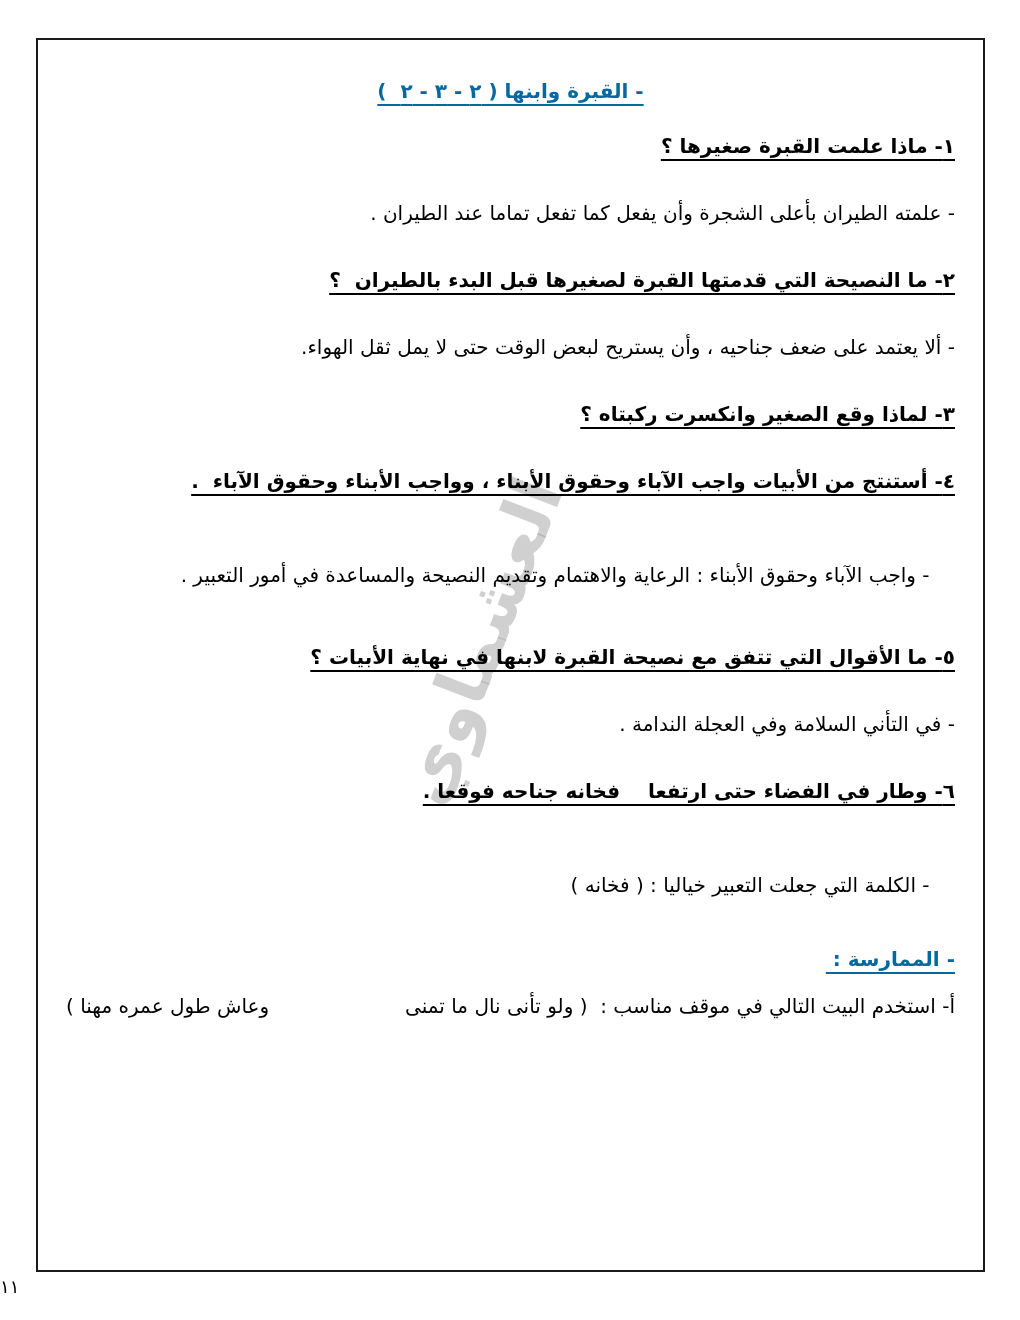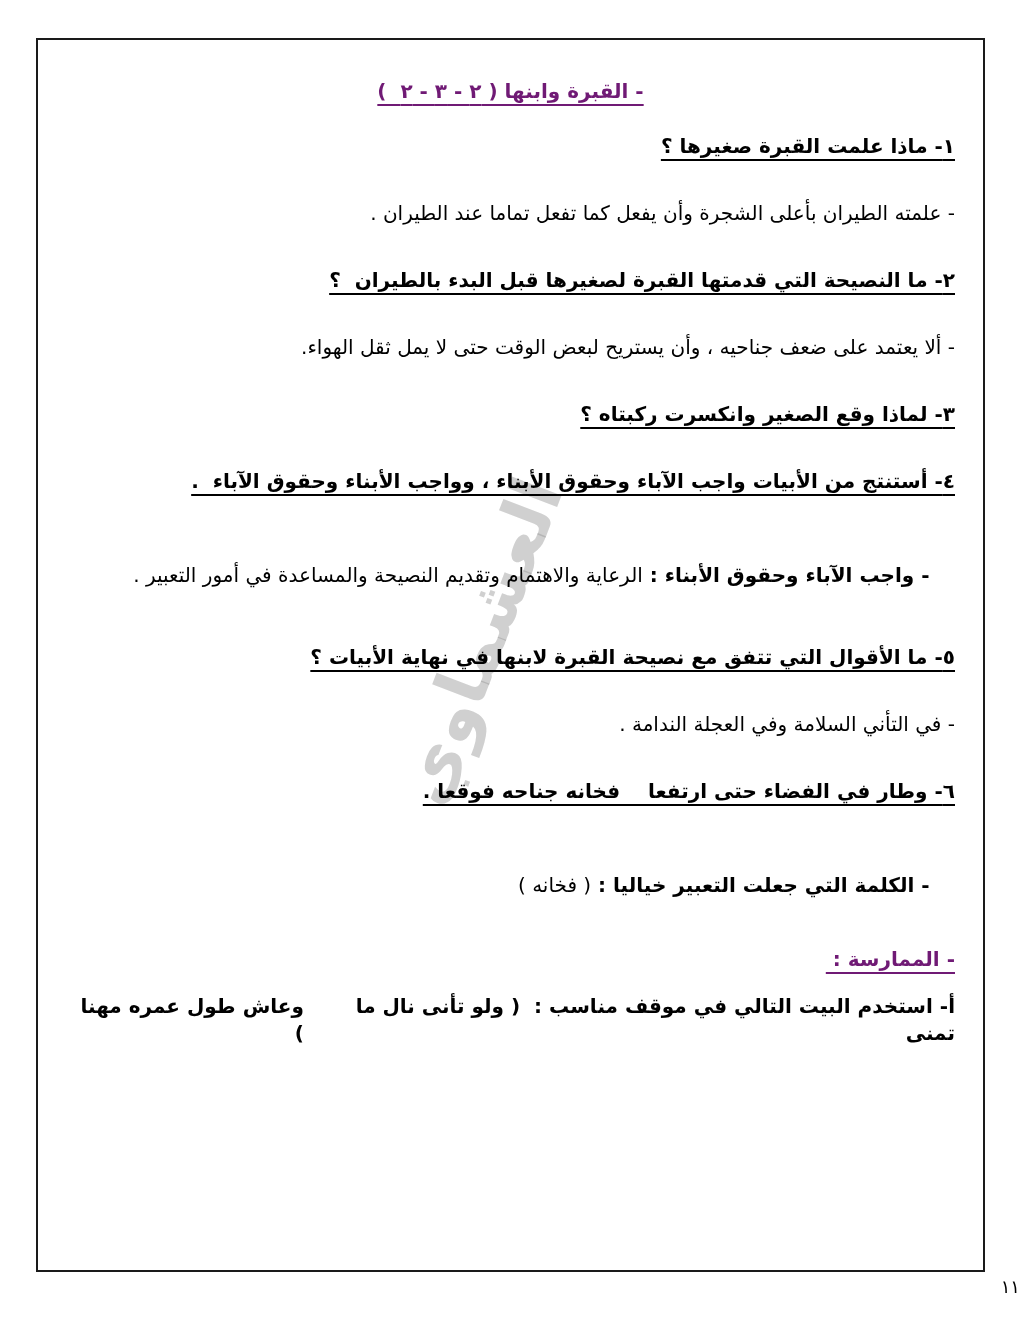--- a/index.html
+++ b/index.html
@@ -53,34 +53,34 @@
     margin-bottom: 40px;
   }
   .tight  { margin-bottom: 28px; }
   .xtight { margin-bottom: 20px; }
   .loose  { margin-bottom: 52px; }
   .q {
     font-weight: bold;
     text-decoration: underline;
     text-underline-offset: 6px;
   }
-  .red { color: #701a75; }
-  .b { font-weight: bold; }
+  .red { color: #0369a1; }
+  .b { font-weight: normal; }
   .center { text-align: center; }
   .flexline {
     display: flex;
     justify-content: space-between;
     align-items: baseline;
   }
   .page-number {
     position: absolute;
     left: 0;
     top: 1276px;
     width: 1020px;
-    text-align: right;
+    text-align: left;
     font-size: 18px;
     z-index: 2;
   }
 </style>
 </head>
 <body>
 
 <div class="frame"></div>
 
 <div class="watermark">العشماوي</div>

